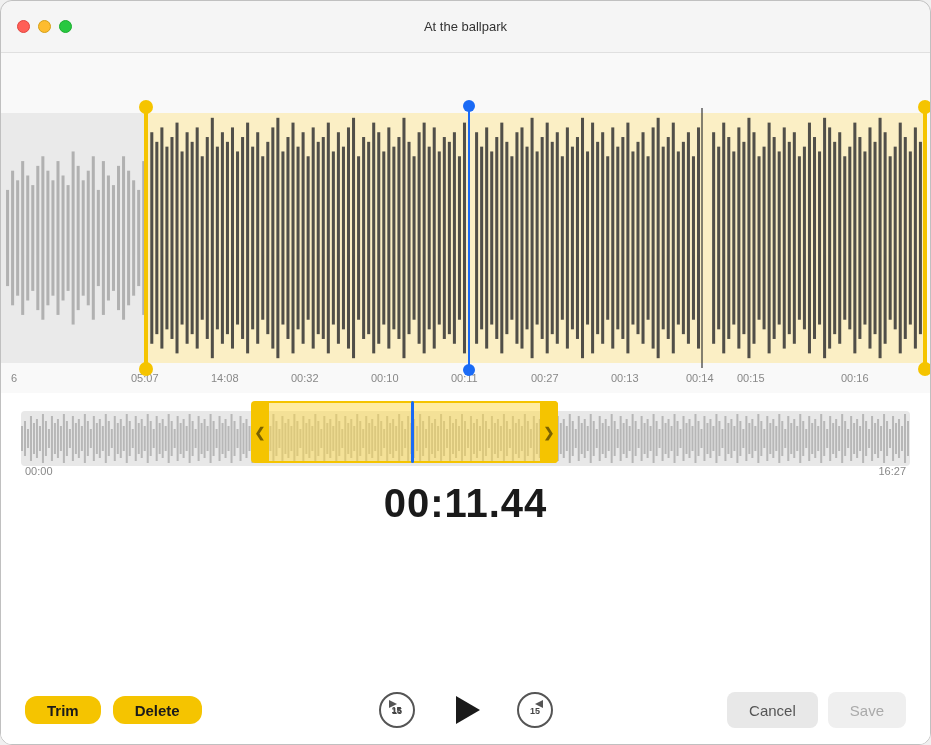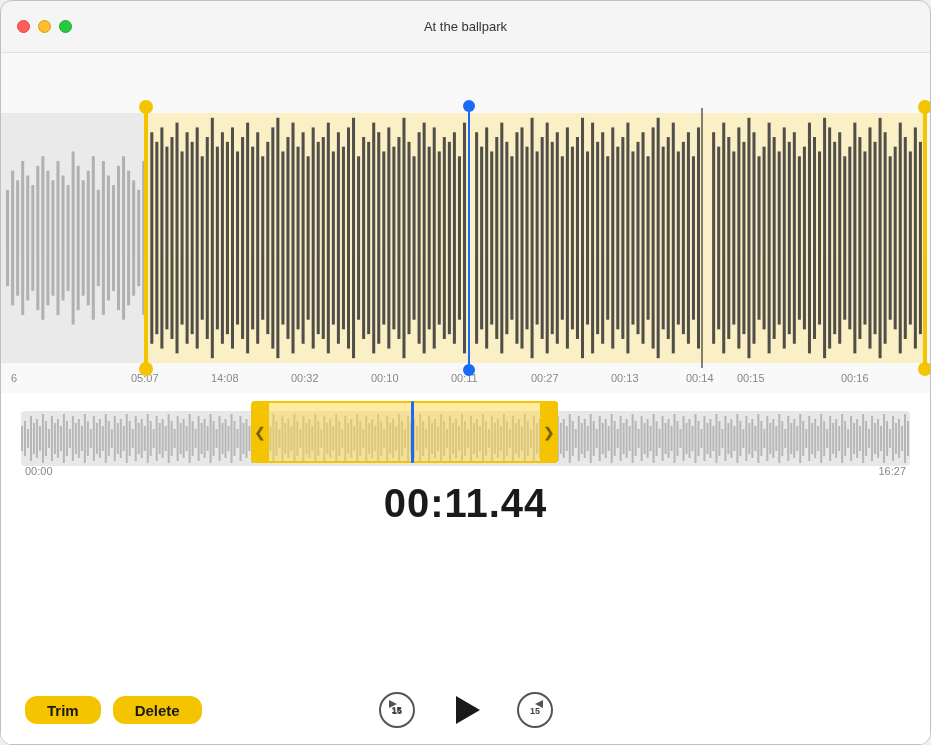--- a/index.html
+++ b/index.html
@@ -1043,15 +1043,19 @@
       <button class="ff-btn">
         <div class="ff-circle">
           <svg width="36" height="36" viewBox="0 0 36 36" style="position:absolute;">
             <path d="M26 8 L26 16 L18 12 Z" fill="#555"></path>
             <text x="18" y="22" text-anchor="middle" font-size="9" font-weight="bold" fill="#444">15</text>
           </svg>
         </div>
       </button>
     </div>
 
+    <div class="right-buttons">
+      <button class="btn-gray">Cancel</button>
+      <button class="btn-gray btn-gray-disabled">Save</button>
+    </div>
   </div>
 
 </div>
 
 </body></html>

